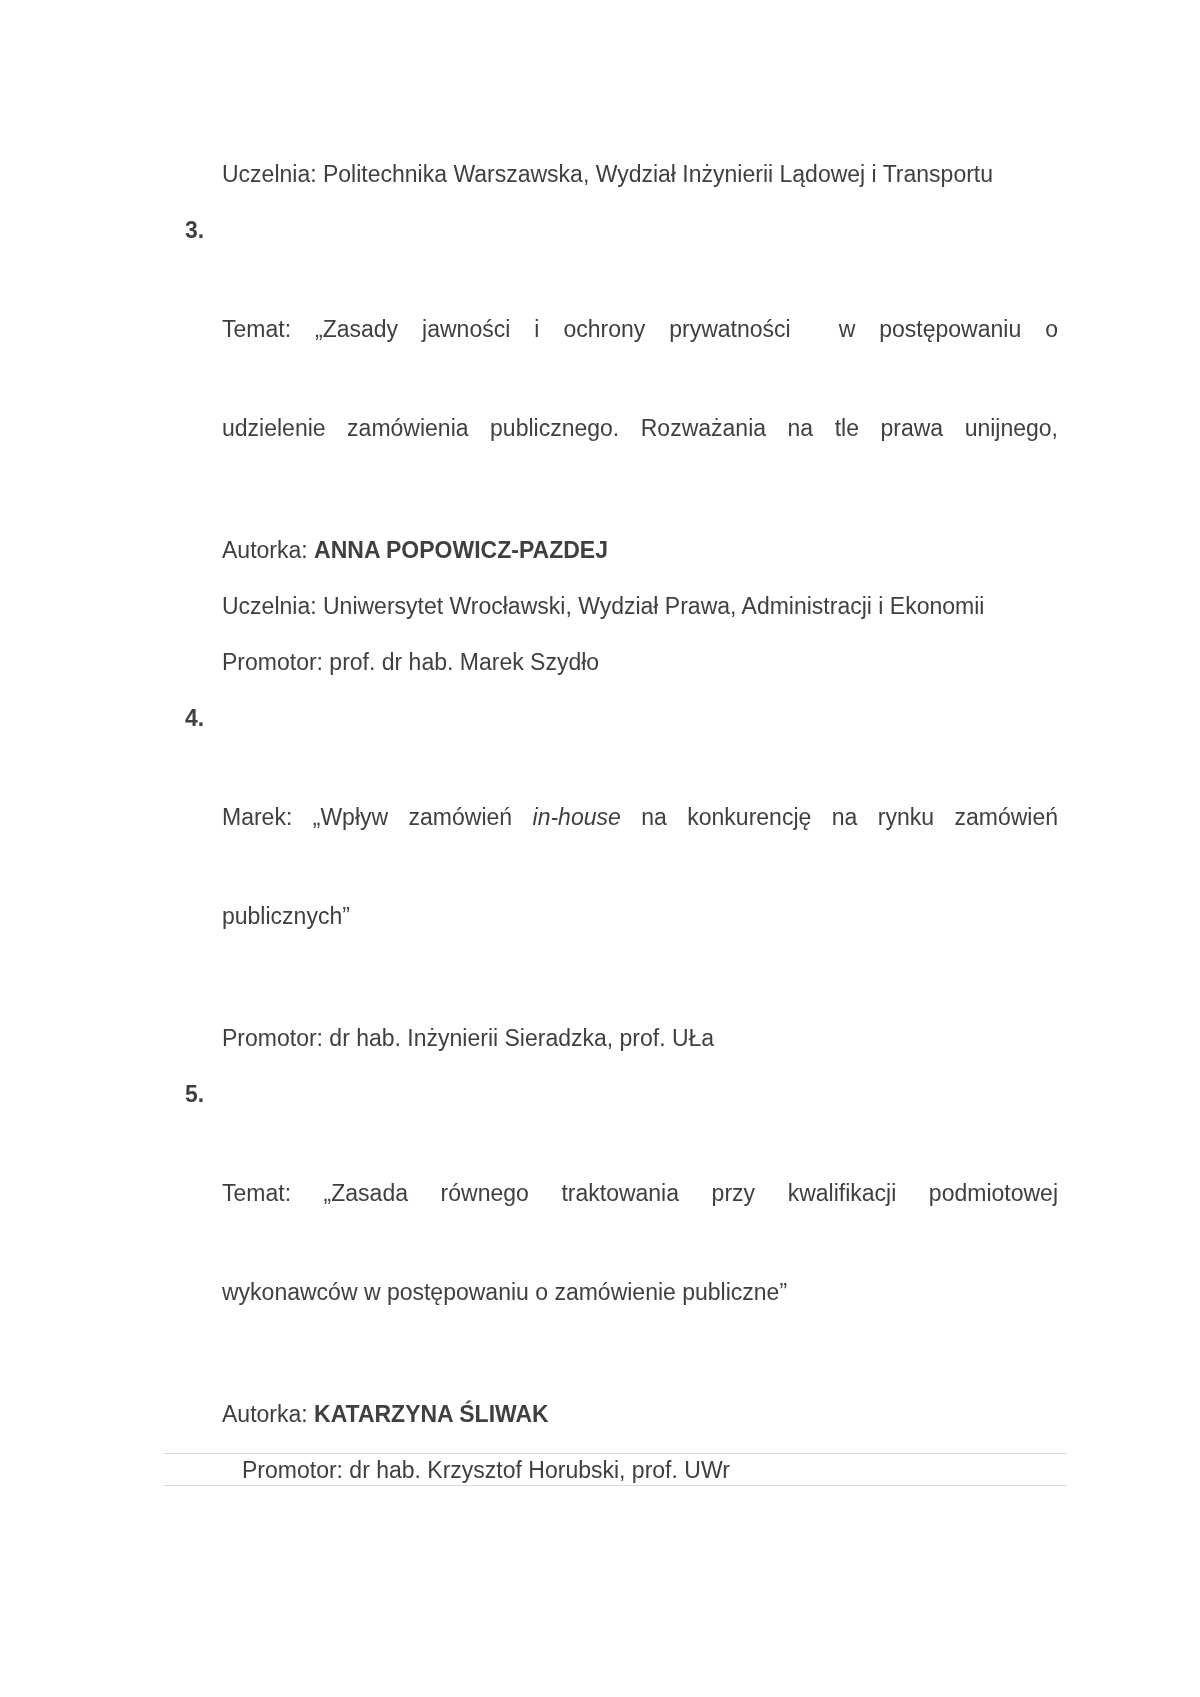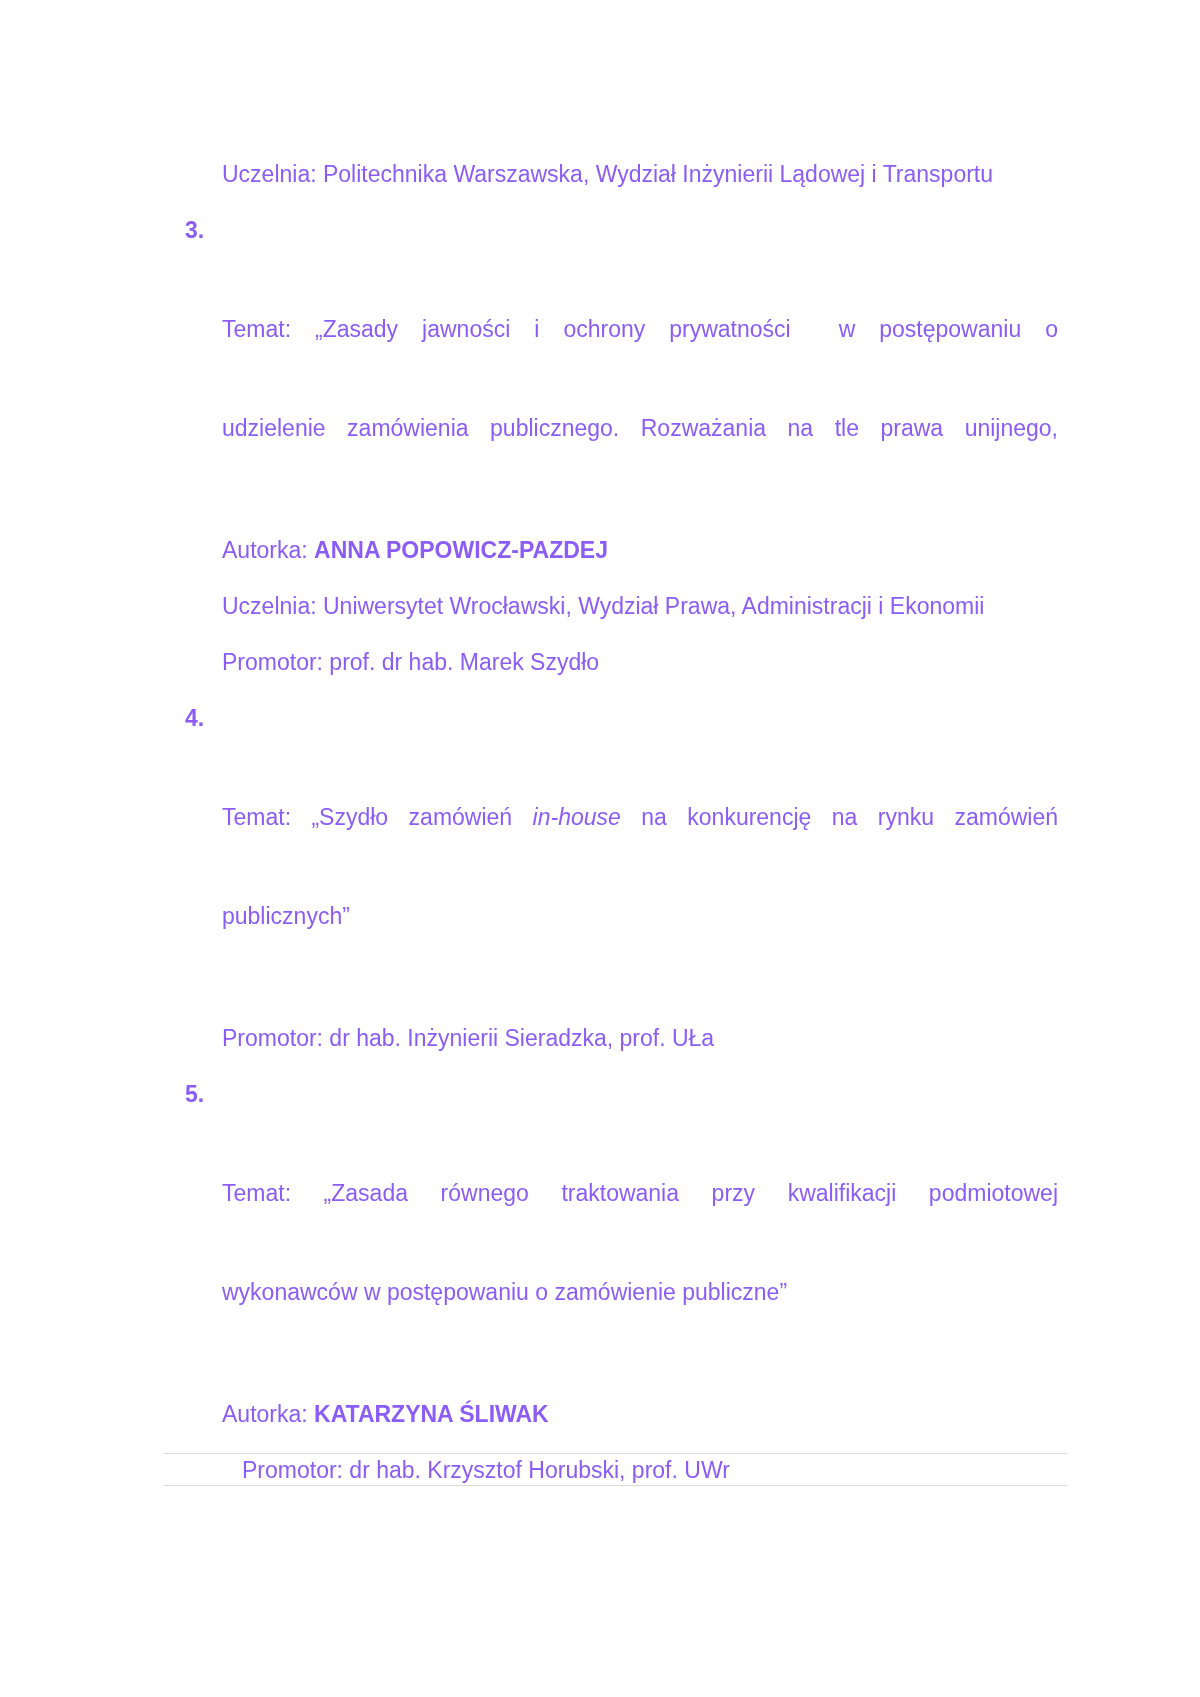--- a/index.html
+++ b/index.html
@@ -10,21 +10,21 @@
   .page {
     position: relative;
     width: 1200px;
     height: 1697px;
     margin: 0 auto;
     background: #ffffff;
     overflow: hidden;
     font-family: "Liberation Sans", "DejaVu Sans", sans-serif;
     font-size: 23px;
     line-height: 33px;
-    color: #8b5cf6;
+    color: #404040;
     box-sizing: border-box;
     padding: 158px 142px 0 222px;
   }
   .para {
     margin: 0 0 23px 0;
     white-space: pre-wrap;
   }
   .entry { position: relative; }
   .temat { position: relative; }
   .num {
@@ -64,21 +64,21 @@
       <div class="tl jl">udzielenie zamówienia publicznego. Rozważania na tle prawa unijnego,</div>
     </div>
     <p class="para"><span>Autorka: </span><span class="author-name">ANNA POPOWICZ-PAZDEJ</span></p>
     <p class="para">Uczelnia: Uniwersytet Wrocławski, Wydział Prawa, Administracji i Ekonomii</p>
     <p class="para">Promotor: prof. dr hab. Marek Szydło</p>
   </section>
 
   <section class="entry">
     <div class="para temat">
       <span class="num">4.</span>
-      <div class="tl jl"><span>Temat: „Szydło zamówień </span><span class="it">in-house</span><span> na konkurencję na rynku zamówień</span></div>
+      <div class="tl jl"><span>Marek: „Wpływ zamówień </span><span class="it">in-house</span><span> na konkurencję na rynku zamówień</span></div>
       <div class="tl">publicznych”</div>
     </div>
     <p class="para">Promotor: dr hab. Inżynierii Sieradzka, prof. UŁa</p>
   </section>
 
   <section class="entry">
     <div class="para temat">
       <span class="num">5.</span>
       <div class="tl jl">Temat: „Zasada równego traktowania przy kwalifikacji podmiotowej</div>
       <div class="tl">wykonawców w postępowaniu o zamówienie publiczne”</div>

